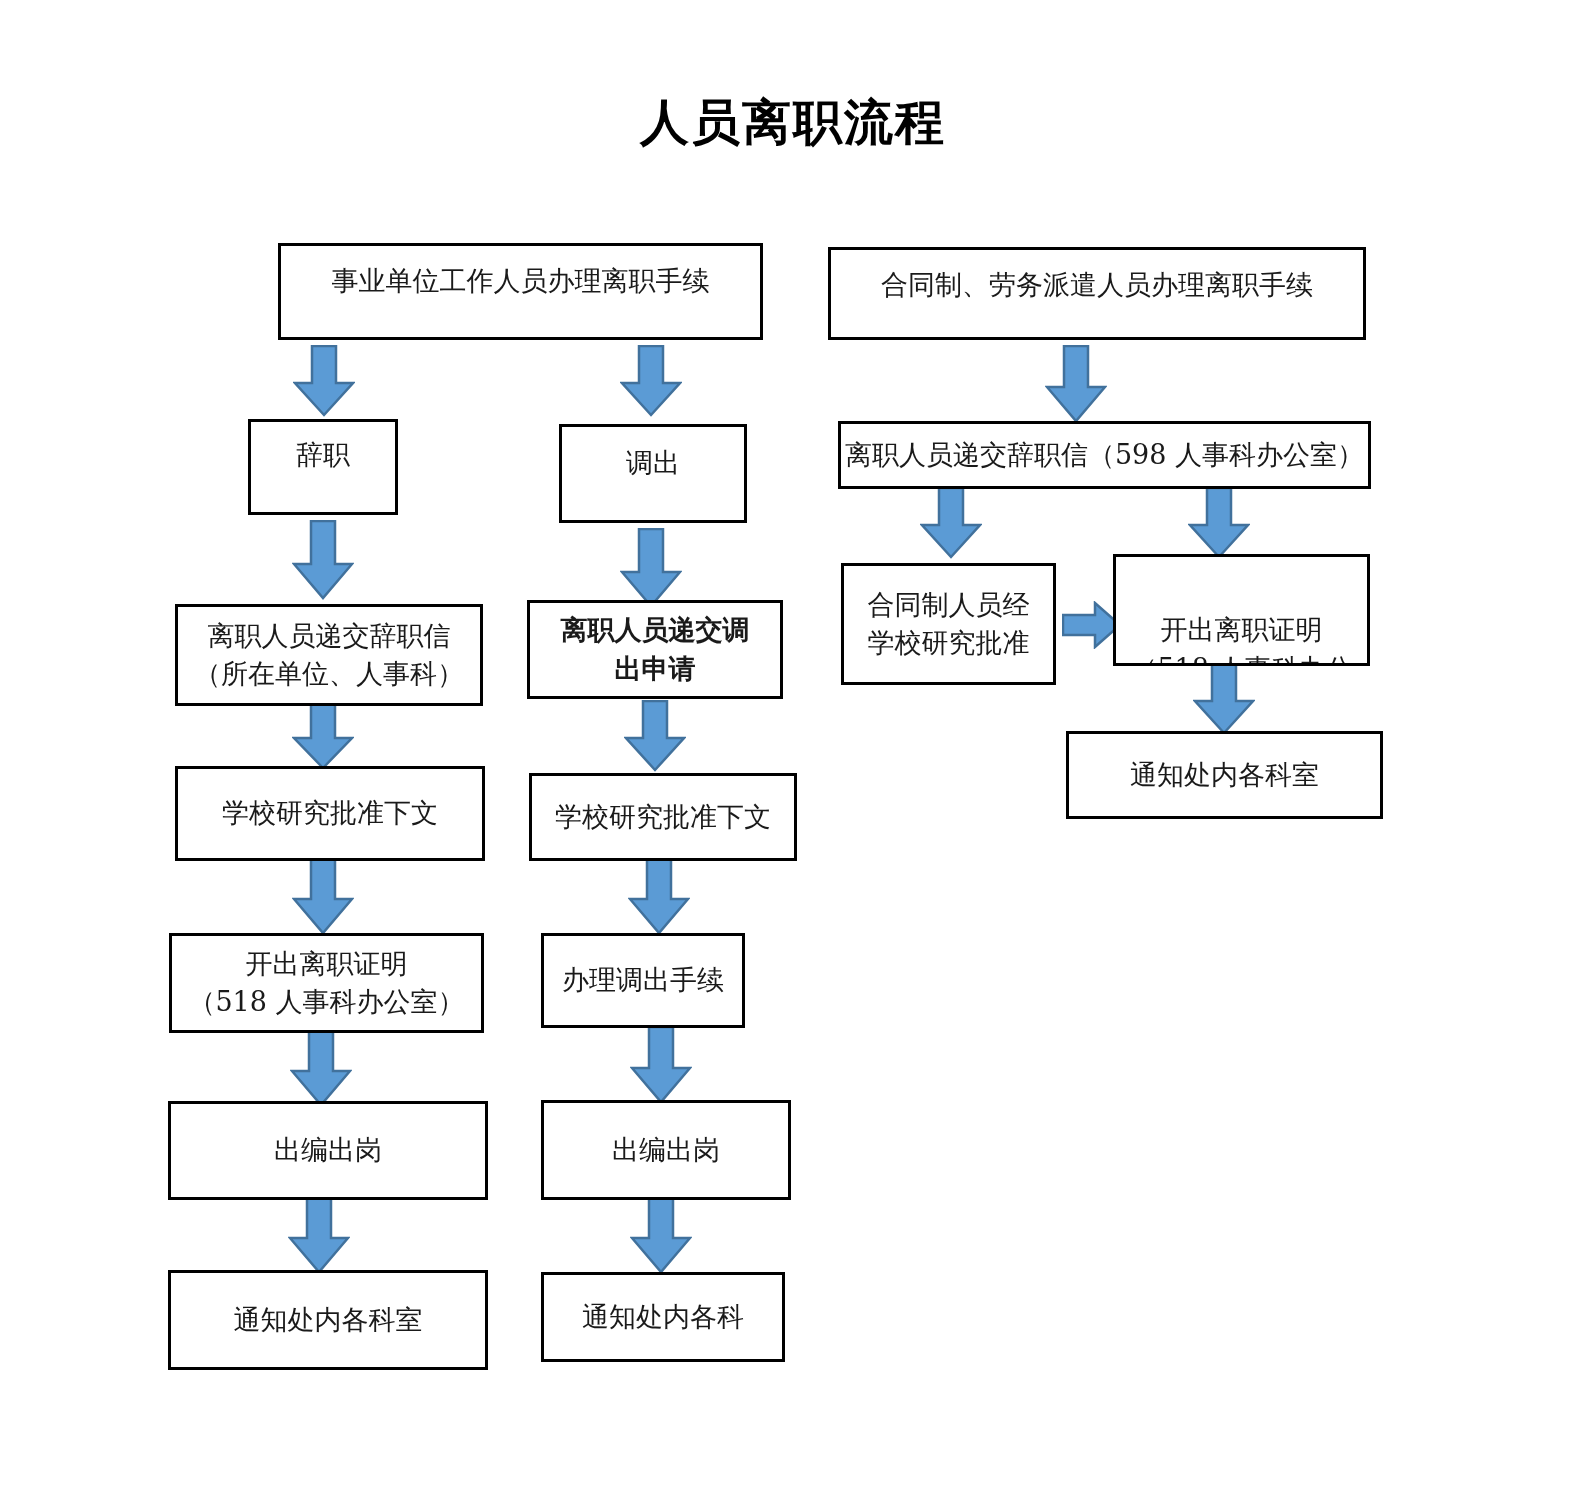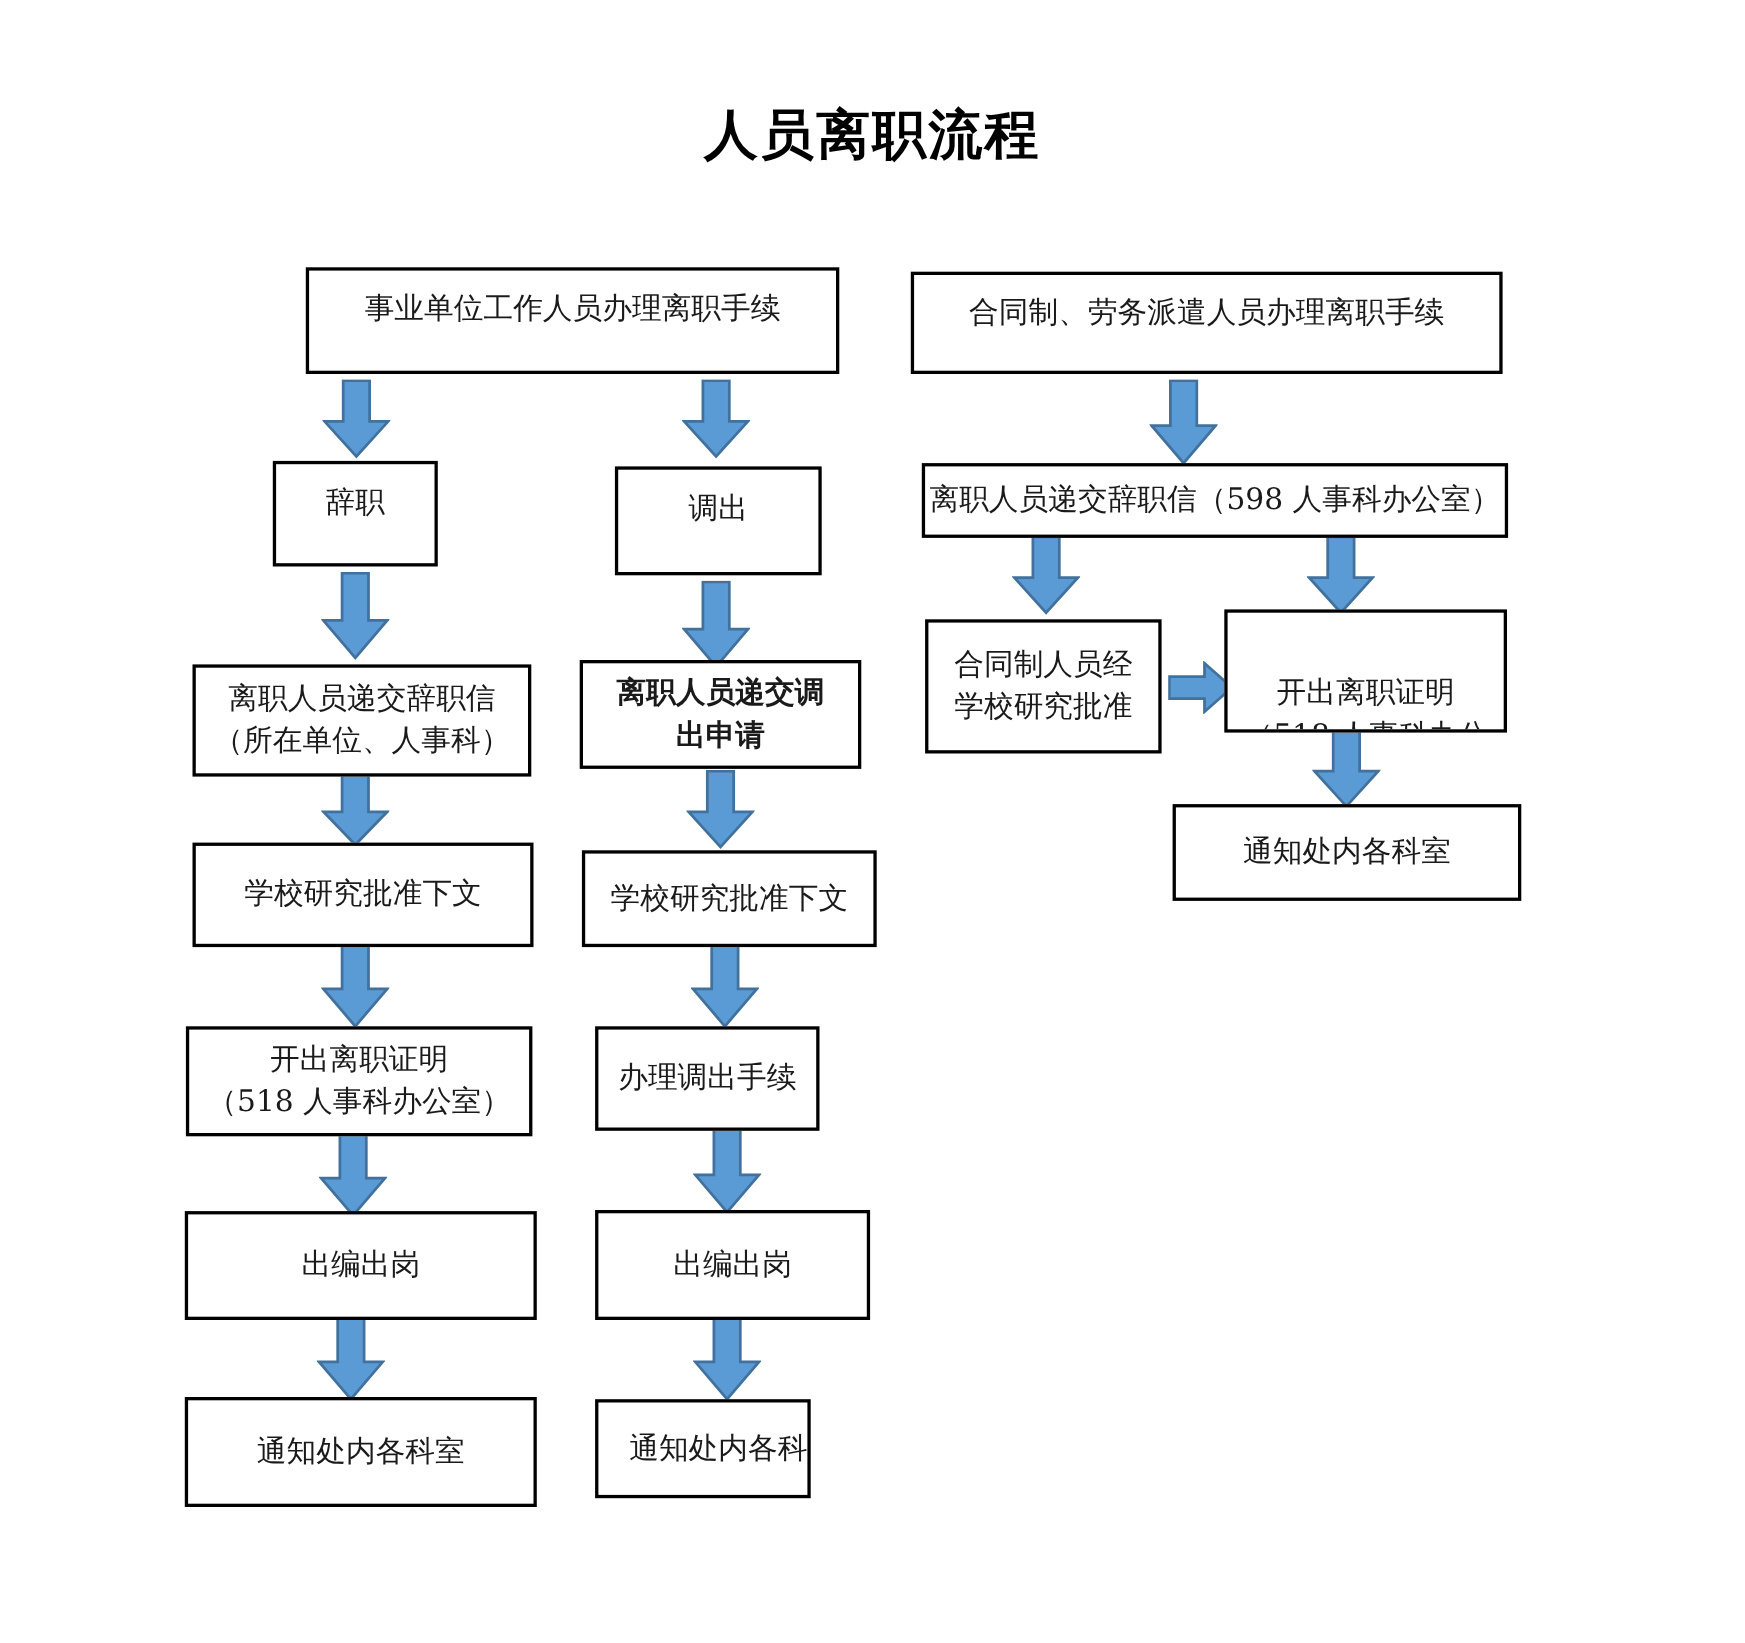--- a/index.html
+++ b/index.html
@@ -77,21 +77,21 @@
     <span class="txt">事业单位工作人员办理离职手续</span>
   </div>
 
   <svg class="arrow-svg" style="left:293px; top:345px;" width="62" height="72" viewBox="0 0 62 72">
     <polygon points="19,1 43,1 43,38 60,38 31,70 2,38 19,38" fill="#5B9BD5" stroke="#41719C" stroke-width="2.5"></polygon>
   </svg>
   <svg class="arrow-svg" style="left:620px; top:345px;" width="62" height="72" viewBox="0 0 62 72">
     <polygon points="19,1 43,1 43,38 60,38 31,70 2,38 19,38" fill="#5B9BD5" stroke="#41719C" stroke-width="2.5"></polygon>
   </svg>
 
-  <div class="box vtop" style="left:248px; top:419px; width:150px; height:96px; ">
+  <div class="box vtop" style="left:248px; top:419px; width:150px; height:96px; font-family:Liberation Mono, monospace;">
     <span class="txt">辞职</span>
   </div>
 
   <svg class="arrow-svg" style="left:292px; top:520px;" width="62" height="80" viewBox="0 0 62 80">
     <polygon points="19,1 43,1 43,44 60,44 31,78 2,44 19,44" fill="#5B9BD5" stroke="#41719C" stroke-width="2.5"></polygon>
   </svg>
 
   <div class="box vc" style="left:175px; top:604px; width:308px; height:102px;">
     <span class="txt">离职人员递交辞职信
 （所在单位、人事科）</span>
@@ -164,21 +164,21 @@
   </svg>
 
   <div class="box vc" style="left:541px; top:1100px; width:250px; height:100px;">
     <span class="txt">出编出岗</span>
   </div>
 
   <svg class="arrow-svg" style="left:630px; top:1196px;" width="62" height="78" viewBox="0 0 62 78">
     <polygon points="19,1 43,1 43,42 60,42 31,76 2,42 19,42" fill="#5B9BD5" stroke="#41719C" stroke-width="2.5"></polygon>
   </svg>
 
-  <div class="box vc" style="left:541px; top:1272px; width:196px; height:90px;text-align:right;">
+  <div class="box vc" style="left:541px; top:1272px; width:244px; height:90px;">
     <span class="txt">通知处内各科</span>
   </div>
 
   <div class="box vtop" style="left:828px; top:247px; width:538px; height:93px;">
     <span class="txt">合同制、劳务派遣人员办理离职手续</span>
   </div>
 
   <svg class="arrow-svg" style="left:1045px; top:345px;" width="62" height="78" viewBox="0 0 62 78">
     <polygon points="19,1 43,1 43,42 60,42 31,76 2,42 19,42" fill="#5B9BD5" stroke="#41719C" stroke-width="2.5"></polygon>
   </svg>

